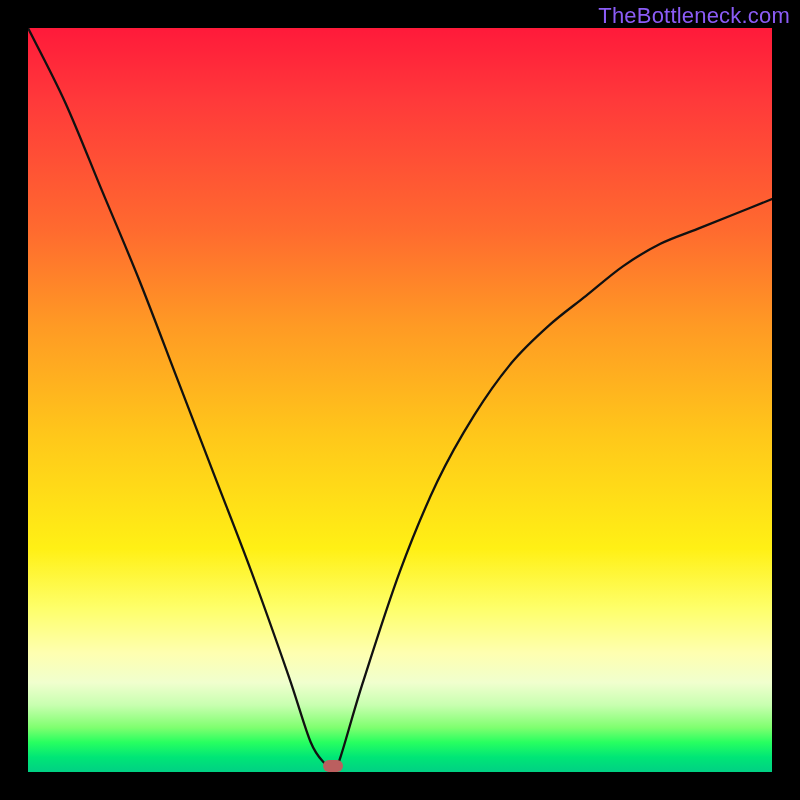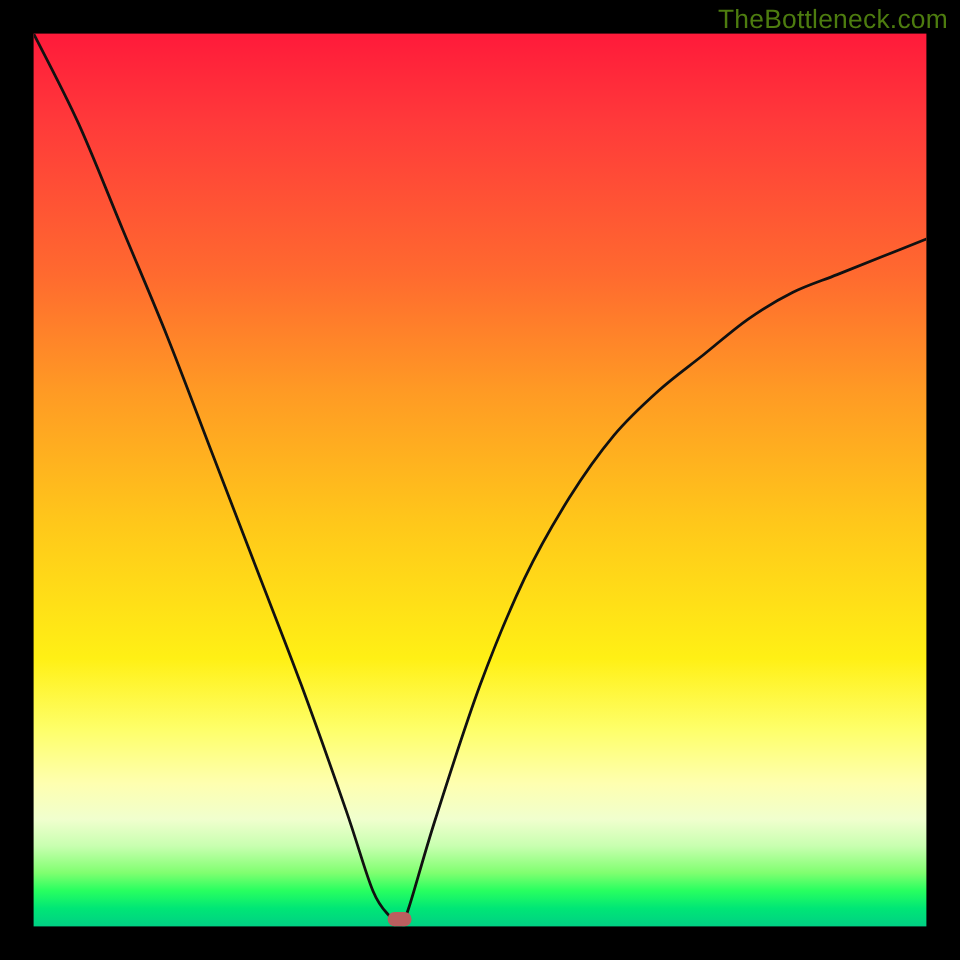--- a/index.html
+++ b/index.html
@@ -50,21 +50,21 @@
     width: 20px;
     height: 12px;
     border-radius: 6px;
     background: #bb5f5f;
     transform: translate(-50%, -50%);
   }
   .watermark {
     position: absolute;
     top: 3px;
     right: 10px;
-    color: #4d7c0f;
+    color: #8b5cf6;
     font-size: 22px;
     font-weight: 500;
     letter-spacing: 0.2px;
   }
 </style>
 </head>
 <body>
 
 <div class="frame">
   <div class="watermark">TheBottleneck.com</div>

